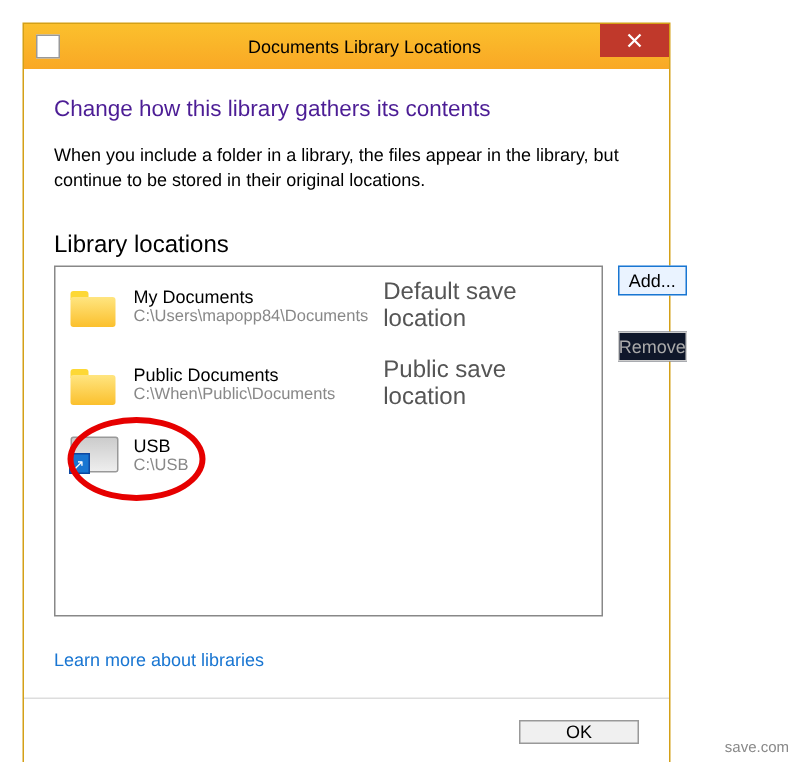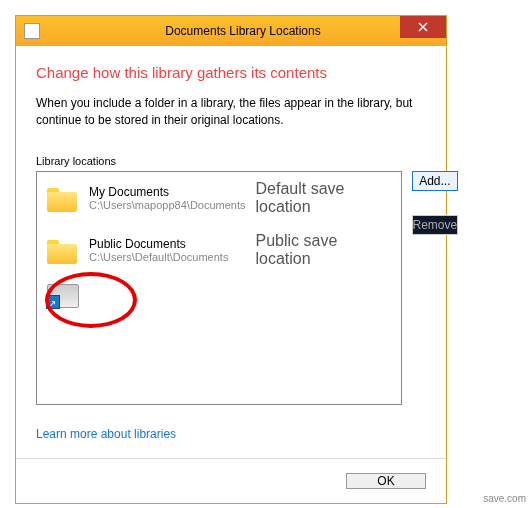--- a/index.html
+++ b/index.html
@@ -3,23 +3,23 @@
   <meta charset="utf-8">
   <style>
     * { box-sizing: border-box; margin: 0; padding: 0; font-family: "Segoe UI", Tahoma, sans-serif; }
     body { width: 532px; height: 508px; background: #fff; position: relative; }
     .window { width: 432px; border: 1px solid #d4a017; background: #fff; margin: 15px; }
     .titlebar { height: 30px; background: linear-gradient(#fbc02d, #f9a825); display: flex; align-items: center; position: relative; }
     .titlebar-icon { width: 16px; height: 16px; margin-left: 8px; background: #fff; border: 1px solid #999; }
     .titlebar-text { flex: 1; text-align: center; font-size: 12px; color: #000; }
     .close-btn { width: 46px; height: 22px; background: #c0392b; color: #fff; display: flex; align-items: center; justify-content: center; font-size: 14px; position: absolute; right: 0; top: 0; }
     .content { padding: 18px 20px 16px 20px; }
-    .heading { color: #ef4444; font-size: 15px; font-weight: normal; margin-bottom: 14px; }
+    .heading { color: #4c1d95; font-size: 15px; font-weight: normal; margin-bottom: 14px; }
     .description { font-size: 12px; color: #000; line-height: 1.4; margin-bottom: 26px; }
-    .section-label { font-size: 11px; color: #000; margin-bottom: 4px; }
+    .section-label { font-size: 16px; color: #000; margin-bottom: 4px; }
     .mid-row { display: flex; gap: 10px; }
     .listbox { flex: 1; border: 1px solid #888; height: 234px; background: #fff; position: relative; }
     .list-item { display: flex; align-items: center; padding: 8px 10px; gap: 10px; }
     .folder-icon { width: 32px; height: 28px; position: relative; }
     .folder-icon::before { content: ""; position: absolute; left: 0; top: 4px; width: 12px; height: 6px; background: #fdd835; border-radius: 2px 2px 0 0; }
     .folder-icon::after { content: ""; position: absolute; left: 0; top: 8px; width: 30px; height: 20px; background: linear-gradient(#ffe580, #fbc02d); border-radius: 2px; }
     .drive-icon { width: 32px; height: 24px; background: linear-gradient(#ccc, #eee); border: 1px solid #999; border-radius: 2px; position: relative; }
     .drive-icon::before { content: ""; position: absolute; left: -2px; bottom: -2px; width: 12px; height: 12px; background: #1976d2; border: 1px solid #0d47a1; }
     .drive-icon::after { content: "↗"; position: absolute; left: 0px; bottom: -2px; color: #fff; font-size: 10px; }
     .item-texts { flex: 1; display: flex; flex-direction: column; }
@@ -65,27 +65,31 @@
             <span class="item-title">My Documents</span>
             <span class="item-path">C:\Users\mapopp84\Documents</span>
           </div>
           <span class="item-status">Default save location</span>
         </div>
 
         <div class="list-item">
           <div class="folder-icon"></div>
           <div class="item-texts">
             <span class="item-title">Public Documents</span>
-            <span class="item-path">C:\Users\Default\Documents</span>
+            <span class="item-path">C:\When\Public\Documents</span>
           </div>
           <span class="item-status">Public save location</span>
         </div>
 
         <div class="list-item">
           <div class="drive-icon"></div>
+          <div class="item-texts">
+            <span class="item-title">USB</span>
+            <span class="item-path">C:\USB</span>
+          </div>
           <span class="item-status"></span>
         </div>
 
         <div class="red-ellipse"></div>
       </div>
 
       <div class="buttons-col">
         <button class="win-btn focused">Add...</button>
         <button class="win-btn disabled">Remove</button>
       </div>

